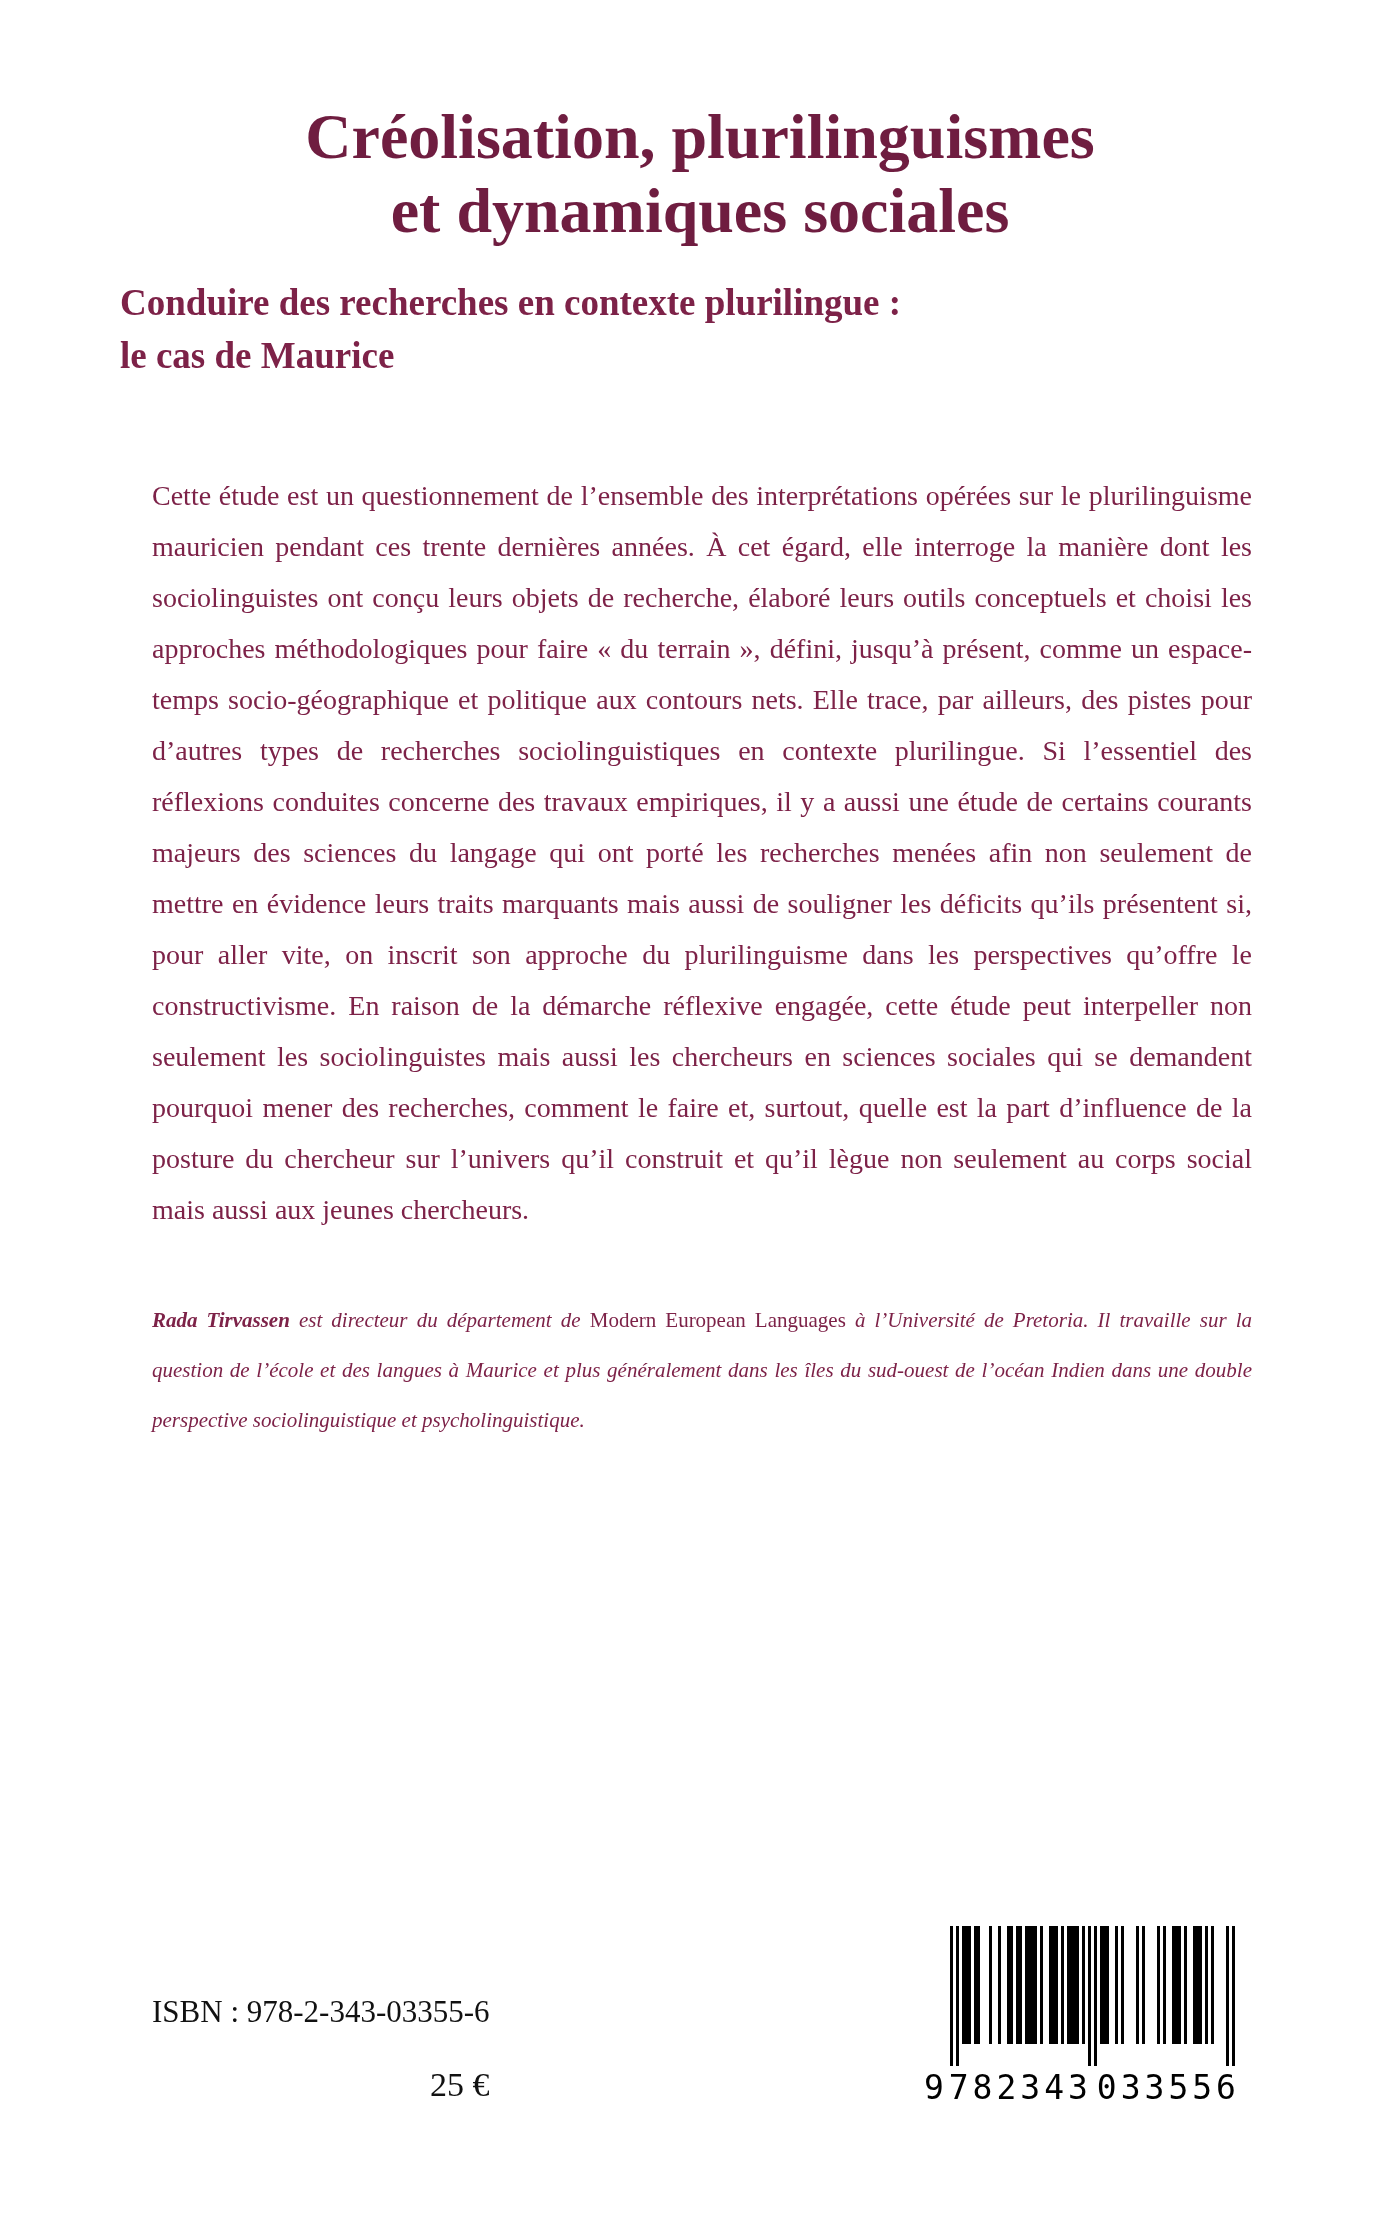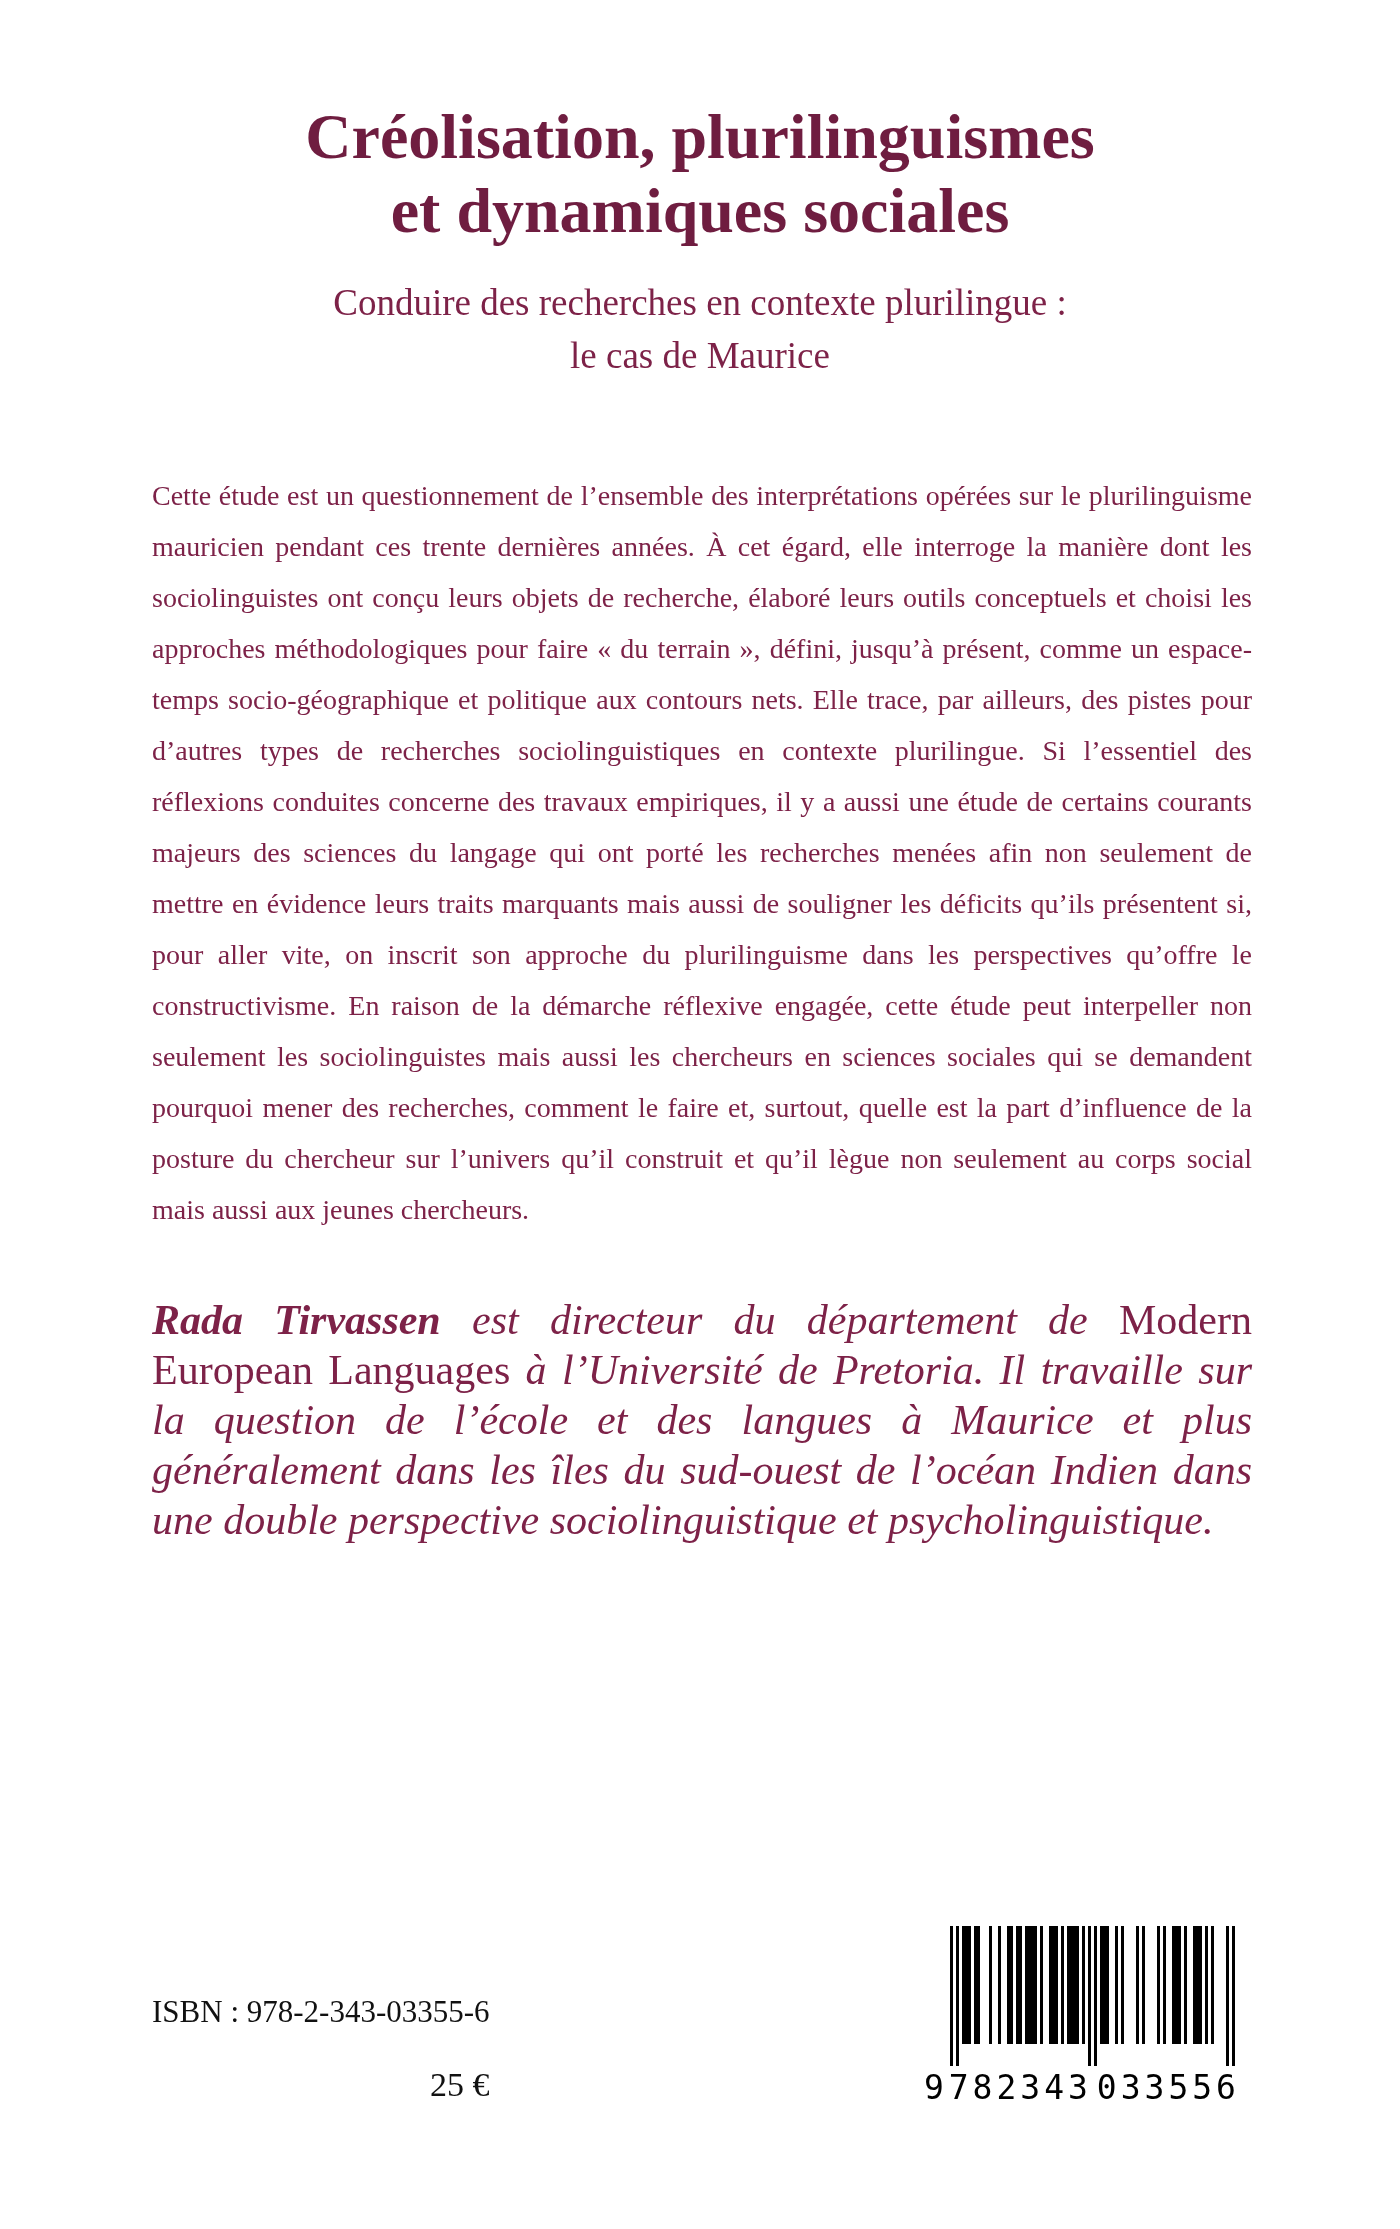--- a/index.html
+++ b/index.html
@@ -20,37 +20,36 @@
   .title {
     margin: 96px 110px 0;
     text-align: center;
     color: var(--title, #6f1d40);
     font-size: 64px;
     line-height: 1.15;
     font-weight: bold;
   }
   .subtitle {
     margin: 30px 120px 0;
-    text-align: center;
     color: var(--maroon, #7d2248);
     font-size: 37px;
     line-height: 1.42;
-    font-weight: normal;
+    font-weight: bold;
   }
   .synopsis {
     margin: 88px 148px 0 152px;
     color: var(--maroon, #7d2248);
     font-size: 28px;
     line-height: 51px;
     text-align: justify;
   }
   .bio {
     margin: 60px 148px 0 152px;
     color: var(--maroon, #7d2248);
-    font-size: 42px;
+    font-size: 21px;
     line-height: 50px;
     text-align: justify;
     font-style: italic;
   }
   .bio .author {
     font-weight: bold;
   }
   .bio .upright {
     font-style: normal;
   }

